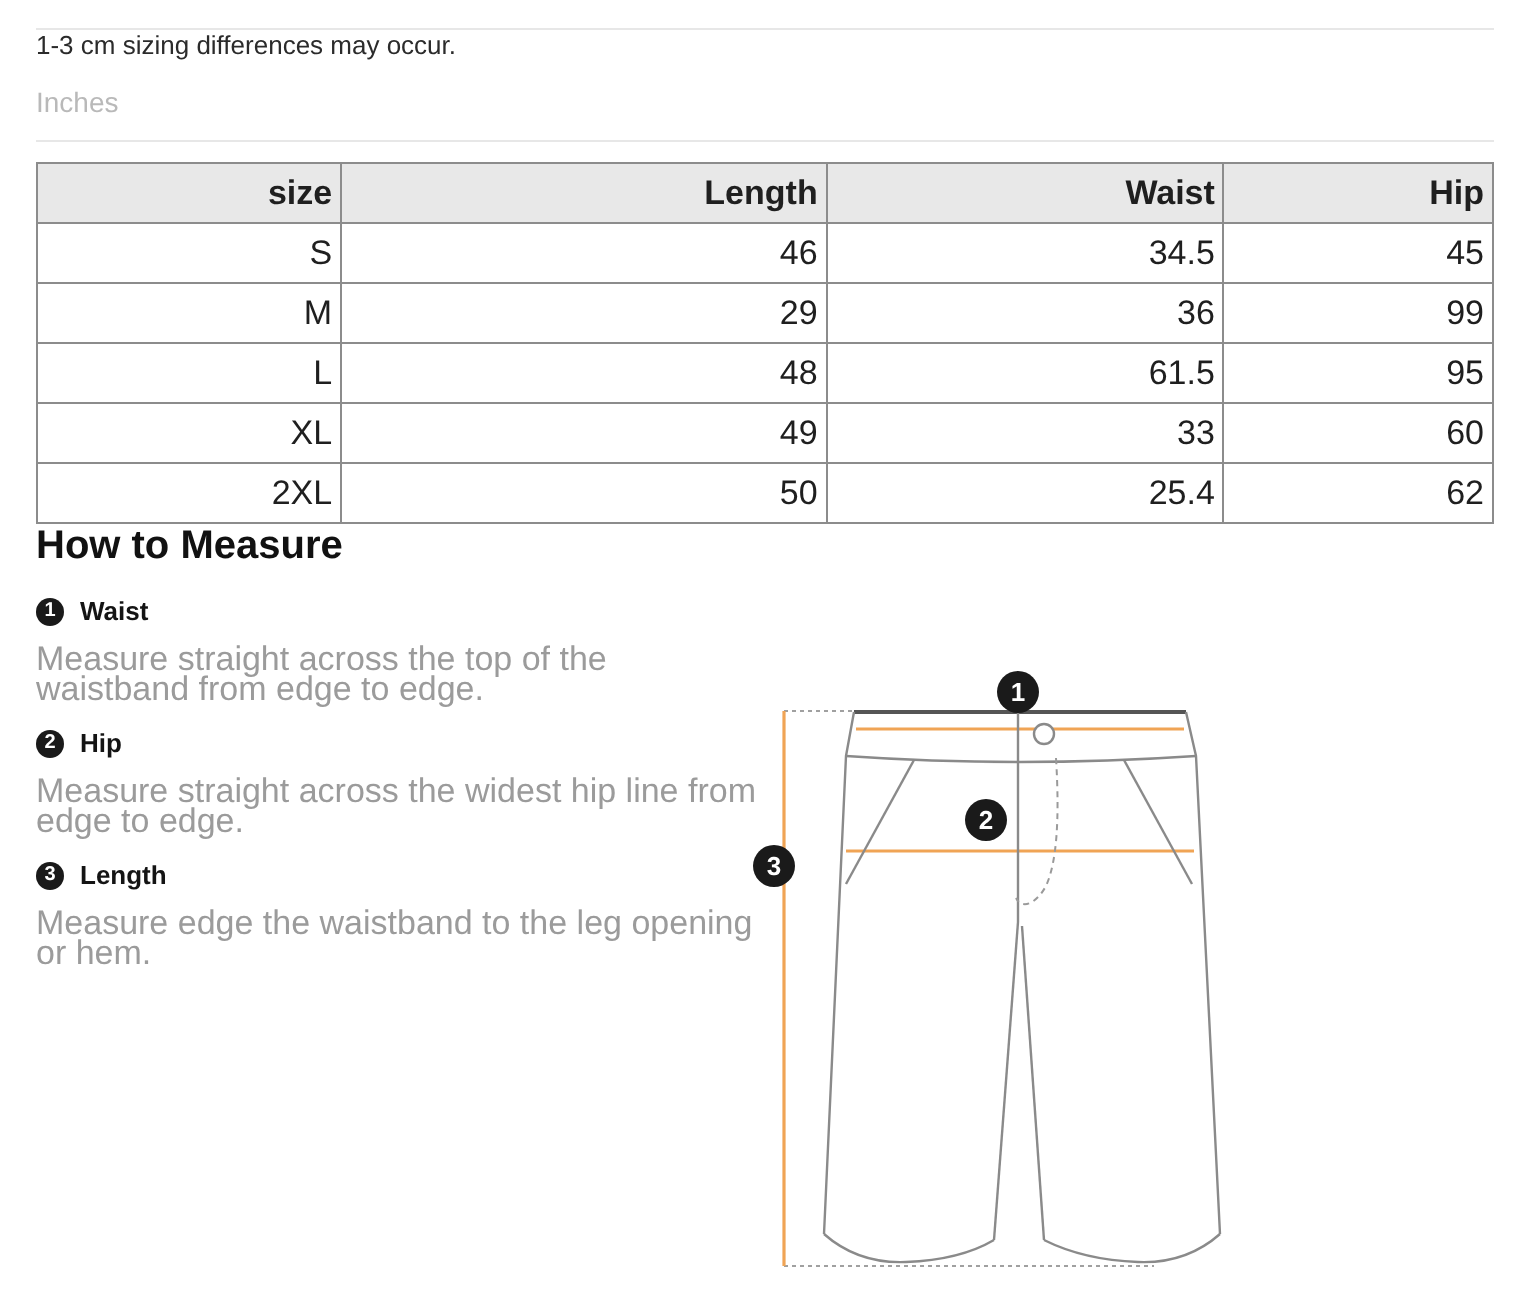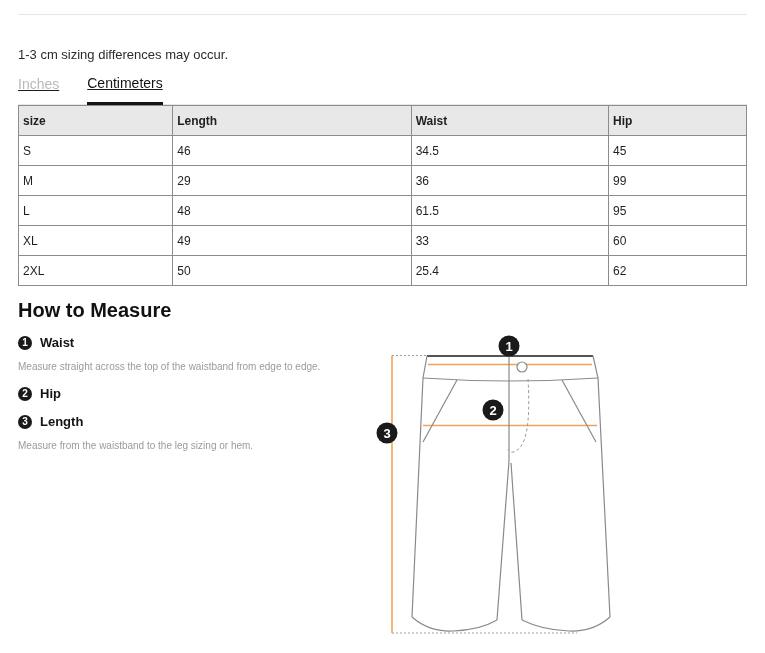--- a/index.html
+++ b/index.html
@@ -16,43 +16,43 @@
     --text:#1c1c1c;
   }
   *{box-sizing:border-box;}
   html,body{margin:0;padding:0;}
   body{
     width:765px;height:653px;position:relative;background:#ffffff;
     font-family:"Liberation Sans", sans-serif;color:var(--text);overflow:hidden;
   }
   .content{padding:0 18px;}
   .top-divider{height:1px;background:var(--divider);margin-top:14px;}
-  .note{margin:32px 0 0;font-size:13px;color:#2b2b2b;line-height:15px;}
-  .tabs{margin-top:9px;display:flex;gap:28px;border-bottom:1px solid var(--divider);align-items:center;text-decoration:underline;}
+  .note{margin:0 0 0;font-size:13px;color:#2b2b2b;line-height:15px;}
+  .tabs{margin-top:9px;display:flex;gap:28px;border-bottom:1px solid var(--divider);align-items:flex-start;}
   .tab{font-size:14px;padding:4px 0 10px;color:var(--tab-inactive);cursor:pointer;line-height:17px;}
   .tab--active{color:var(--tab-active);font-weight:400;border-bottom:3px solid var(--tab-active);margin-bottom:-1px;}
   table.size-table{
-    margin-top:0;width:100%;border-collapse:collapse;font-size:12px;
-    text-align:left;color:#1f1f1f;
+    margin-top:10px;width:100%;border-collapse:collapse;font-size:17px;
+    text-align:right;color:#1f1f1f;
   }
   table.size-table th,table.size-table td{
     border:1px solid var(--border);height:30px;padding:0 4px;font-weight:400;
   }
   table.size-table th{background:var(--header-bg);font-weight:700;}
-  h2.measure-title{margin:13px 0 0;font-size:20px;line-height:23px;font-weight:700;color:#111;}
+  h2.measure-title{margin:0 0 0;font-size:20px;line-height:23px;font-weight:700;color:#111;}
   .measure-items{margin-top:13px;width:360px;}
   .m-item{margin-top:12px;}
   .m-item:first-child{margin-top:0;}
   .m-label{display:flex;align-items:center;gap:8px;font-size:13px;font-weight:700;color:#141414;line-height:16px;}
   .m-badge{
     width:14px;height:14px;border-radius:50%;background:var(--marker);color:#fff;
     display:inline-flex;align-items:center;justify-content:center;
     font-size:10px;font-weight:700;line-height:1;flex:0 0 14px;
   }
-  .m-desc{margin-top:8px;font-size:10px;color:var(--muted);line-height:15px;}
+  .m-desc{margin-top:8px;font-size:17px;color:var(--muted);line-height:15px;}
   .diagram{position:absolute;left:374px;top:334px;width:248px;height:319px;}
   .stroke-outline{stroke:var(--outline);stroke-width:1.2;fill:none;}
   .stroke-outline-dark{stroke:var(--outline-dark);stroke-width:2;fill:none;}
   .stroke-accent{stroke:var(--accent);stroke-width:1.6;fill:none;}
   .stroke-dotted{stroke:#a0a0a0;stroke-width:1;fill:none;stroke-dasharray:2 2;}
   .stroke-dashed{stroke:#9a9a9a;stroke-width:1;fill:none;stroke-dasharray:3 2.5;}
   .marker-circle{fill:var(--marker);}
   .marker-num{fill:#ffffff;font-size:13px;font-weight:700;font-family:"Liberation Sans",sans-serif;text-anchor:middle;}
   .button-circle{fill:#ffffff;stroke:var(--outline);stroke-width:1.2;}
 </style>
@@ -60,21 +60,20 @@
 <body>
 
 <div class="content">
 
   <div class="top-divider"></div>
 
   <p class="note">1-3 cm sizing differences may occur.</p>
 
   <div class="tabs">
     <div class="tab">Inches</div>
-    <div class="tab tab--active">Centimeters</div>
   </div>
 
   <table class="size-table">
     <thead>
       <tr>
         <th>size</th>
         <th>Length</th>
         <th>Waist</th>
         <th>Hip</th>
       </tr>
@@ -121,27 +120,28 @@
         <span class="m-badge">1</span>
         <span>Waist</span>
       </div>
       <div class="m-desc">Measure straight across the top of the waistband from edge to edge.</div>
     </div>
     <div class="m-item">
       <div class="m-label">
         <span class="m-badge">2</span>
         <span>Hip</span>
       </div>
+      <div class="m-desc">Measure straight across the widest hip line from edge to edge.</div>
     </div>
     <div class="m-item">
       <div class="m-label">
         <span class="m-badge">3</span>
         <span>Length</span>
       </div>
-      <div class="m-desc">Measure from the waistband to the leg sizing or hem.</div>
+      <div class="m-desc">Measure edge the waistband to the leg opening or hem.</div>
     </div>
   </div>
 
 </div>
 
 <svg class="diagram" viewBox="374 334 248 319" xmlns="http://www.w3.org/2000/svg">
 
   <line class="stroke-dotted" x1="392" y1="355.5" x2="427" y2="355.5"></line>
   <line class="stroke-dotted" x1="392" y1="633" x2="577" y2="633"></line>
 

